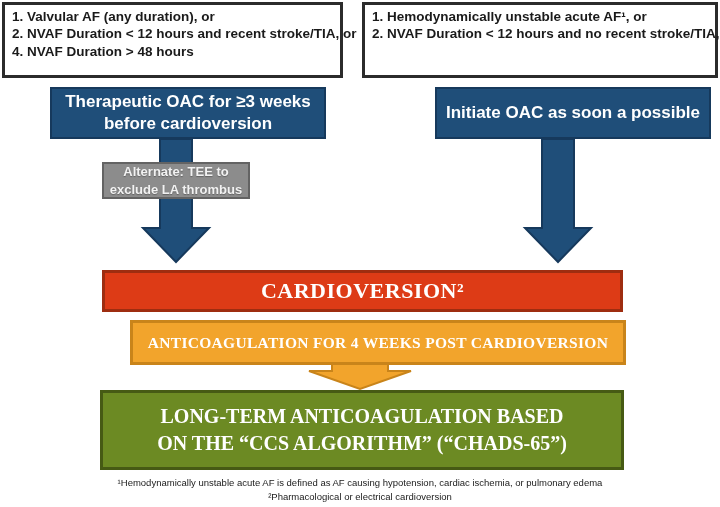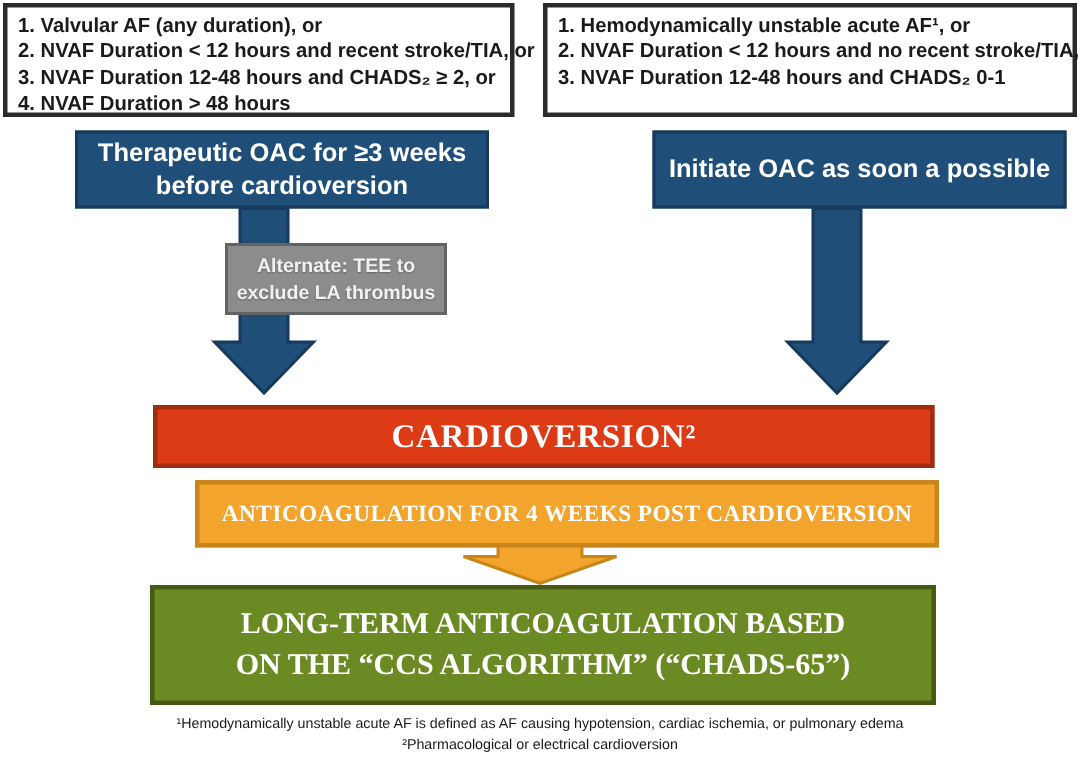--- a/index.html
+++ b/index.html
@@ -55,33 +55,32 @@
   .action .l1 { font-weight: bold; font-size: 17px; line-height: 22px; }
   .action.left .l2 { font-weight: bold; font-size: 17px; line-height: 22px; }
   .action.right .l2 { font-weight: 600; font-size: 14.5px; line-height: 19px; color: #cfe0ef; }
 
   
   .gray-note {
     position: absolute;
     left: 102px;
     top: 162px;
     width: 148px;
-    height: 48px;
+    height: 37px;
     background: var(--gray, #8C8C8C);
     border: 2px solid var(--gray-dark, #636363);
     color: #f2f2f2;
     font-weight: bold;
     font-size: 13px;
     line-height: 18px;
     text-align: center;
     display: flex;
     flex-direction: column;
     justify-content: center;
     text-shadow: 0 1px 1px rgba(60,60,60,0.5);
-    margin-left: 48px;
   }
 
   
   .bar {
     position: absolute;
     color: #ffffff;
     text-align: center;
     display: flex;
     flex-direction: column;
     justify-content: center;
@@ -120,28 +119,26 @@
   .footnote.f2 { top: 491px; }
 </style>
 </head>
 <body style="--navy: #1F4E79; --navy-dark: #16395C; --red: #DD3B16; --red-dark: #9E2D10; --orange: #F2A42C; --orange-dark: #C9841A; --green: #6C8A23; --green-dark: #465A14; --gray: #8C8C8C; --gray-dark: #636363; --box-border: #2B2B2B;">
 
 <div class="canvas">
 
   <div class="criteria left">
     <div>1. Valvular AF (any duration), or</div>
     <div>2. NVAF Duration &lt; 12 hours and recent stroke/TIA, or</div>
-    <div>3. NVAF Duration 12-48 hours and CHADS₂ ≥ 2, or</div>
     <div>4. NVAF Duration &gt; 48 hours</div>
   </div>
 
   <div class="criteria right">
     <div>1. Hemodynamically unstable acute AF¹, or</div>
     <div>2. NVAF Duration &lt; 12 hours and no recent stroke/TIA, or</div>
-    <div>3. NVAF Duration 12-48 hours and CHADS₂ 0-1</div>
   </div>
 
   <svg class="arrows" width="720" height="507" viewBox="0 0 720 507" aria-hidden="true">
     <polygon class="navy-poly" points="160,139 192,139 192,228 209,228 176,262 143,228 160,228"></polygon>
     <polygon class="navy-poly" points="542,139 574,139 574,228 591,228 558,262 525,228 542,228"></polygon>
     <polygon class="orange-poly" points="332,362 388,362 388,371 411,371 360,389 309,371 332,371"></polygon>
   </svg>
 
   <div class="action left">
     <div class="l1">Therapeutic OAC for ≥3 weeks</div>

